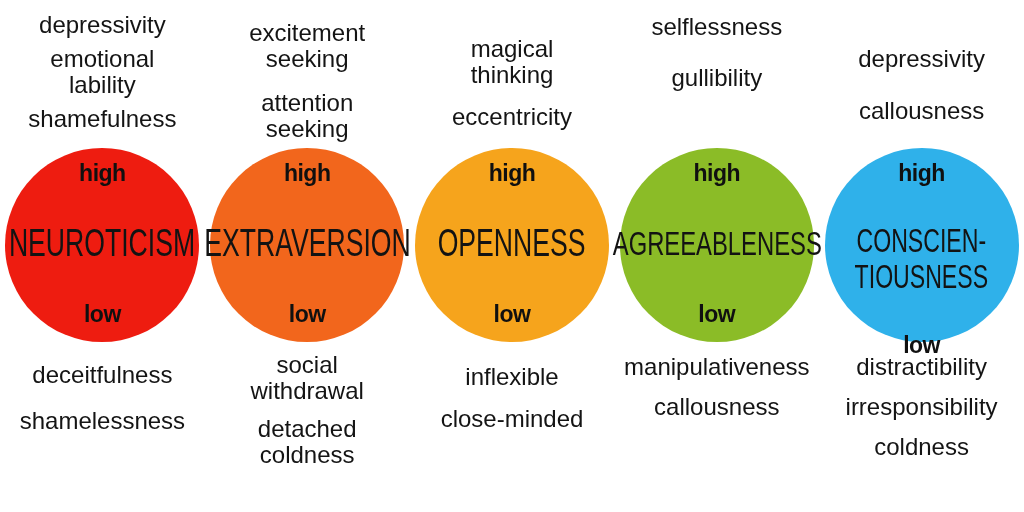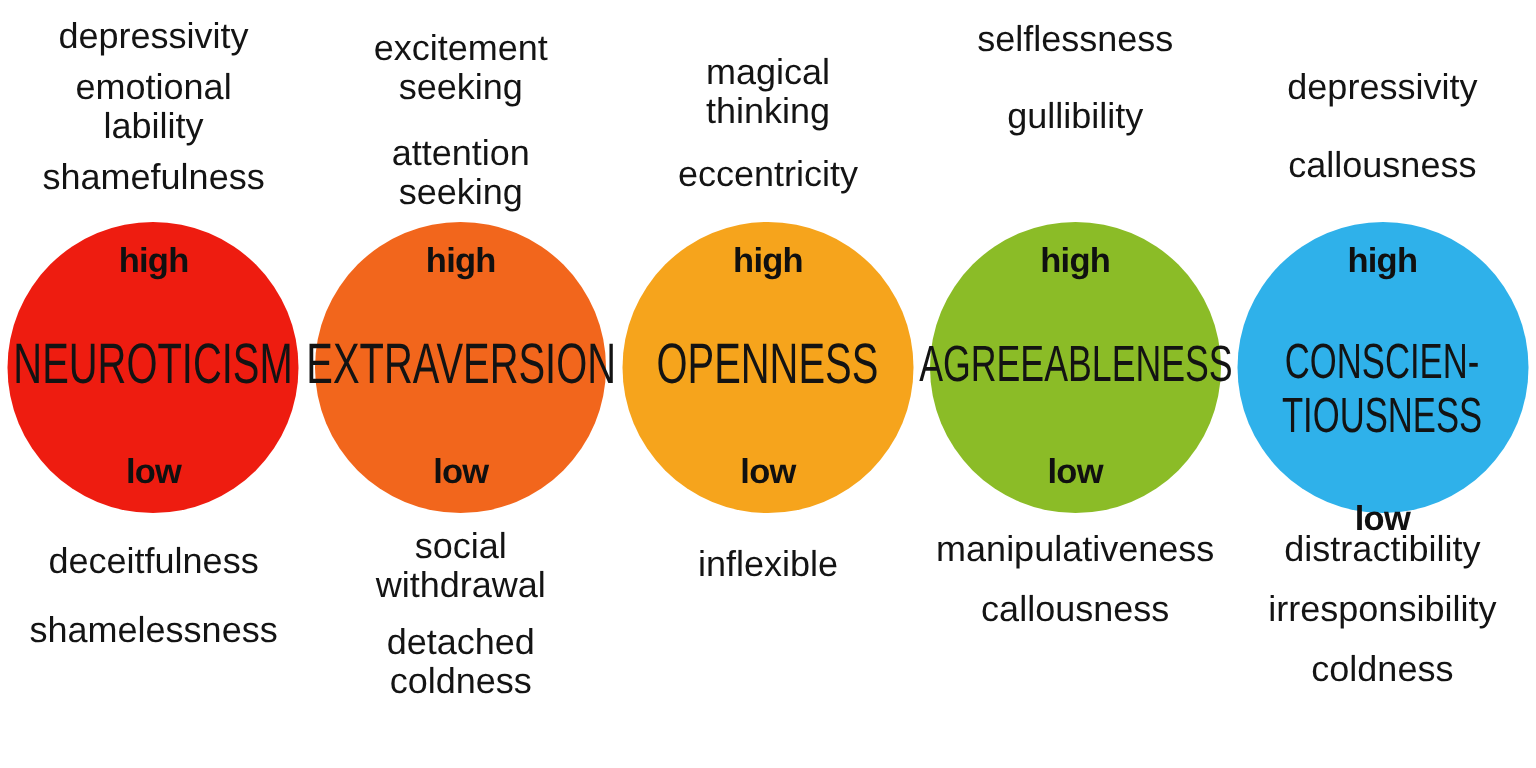--- a/index.html
+++ b/index.html
@@ -139,20 +139,21 @@
     </div>
     <div class="circle-wrap">
       <div class="circle" style="background-color: rgb(246, 164, 28);">
         <div class="hl">high</div>
         <div class="tname">OPENNESS</div>
         <div class="hl">low</div>
       </div>
     </div>
     <div class="bottom">
       <div class="lbl">inflexible</div>
+      <div class="lbl">close-minded</div>
     </div>
   </div>
 
   <div class="col c4">
     <div class="top">
       <div class="lbl">selflessness</div>
       <div class="lbl">gullibility</div>
     </div>
     <div class="circle-wrap">
       <div class="circle" style="background-color: rgb(139, 188, 39);">

